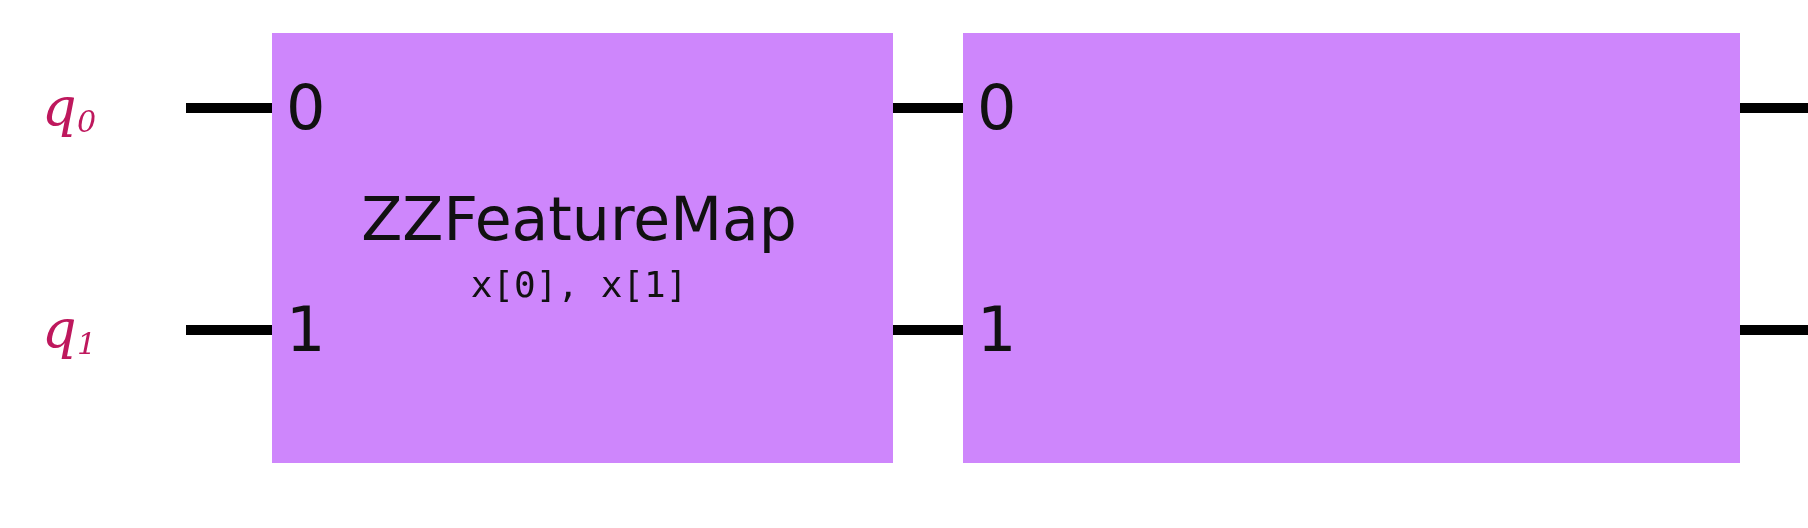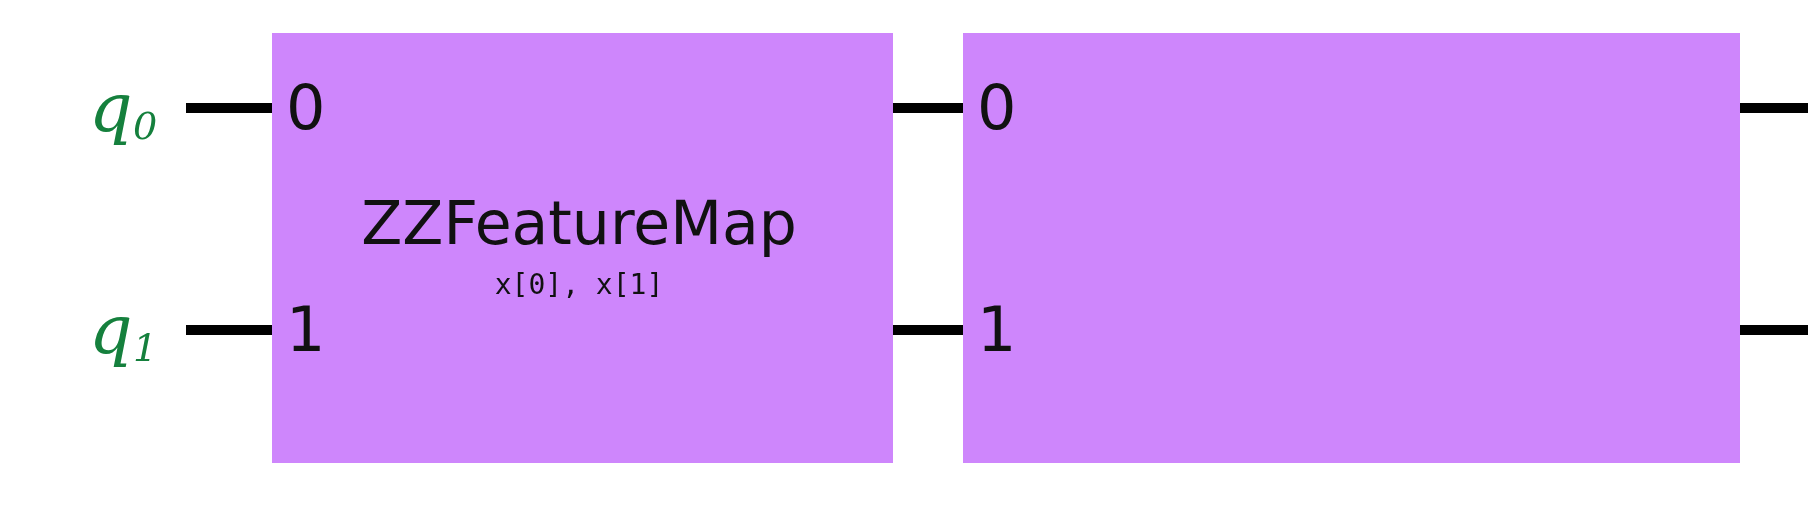--- a/index.html
+++ b/index.html
@@ -18,27 +18,26 @@
     height: 528px;
     background: #ffffff;
     overflow: hidden;
   }
 
   
   .qubit-label {
     position: absolute;
     font-family: "DejaVu Serif", serif;
     font-style: italic;
-    font-size: 68px;
-    color: #15803d;
+    font-size: 54px;
+    color: #be185d;
     line-height: 1;
     white-space: nowrap;
     transform: translateY(-50%);
     letter-spacing: 0px;
-    margin-left: 47px;
   }
   .qubit-label .sub {
     font-family: "DejaVu Serif", serif;
     font-style: italic;
     font-size: 0.56em;
     vertical-align: baseline;
     position: relative;
     top: 0.20em;
     left: 0.01em;
   }
@@ -101,21 +100,21 @@
   .gate-title {
     font-family: "DejaVu Sans", sans-serif;
     font-size: 60px;
     color: #111111;
     line-height: 1.04;
     white-space: nowrap;
   }
   .gate-params {
     margin-top: 16px;
     font-family: "DejaVu Sans Mono", monospace;
-    font-size: 28px;
+    font-size: 36px;
     color: #111111;
     line-height: 1.05;
     white-space: nowrap;
     letter-spacing: 0px;
   }
   #gate-block-realamplitudes .gate-params { font-size: 31px; }
 </style>
 </head>
 <body>
 

